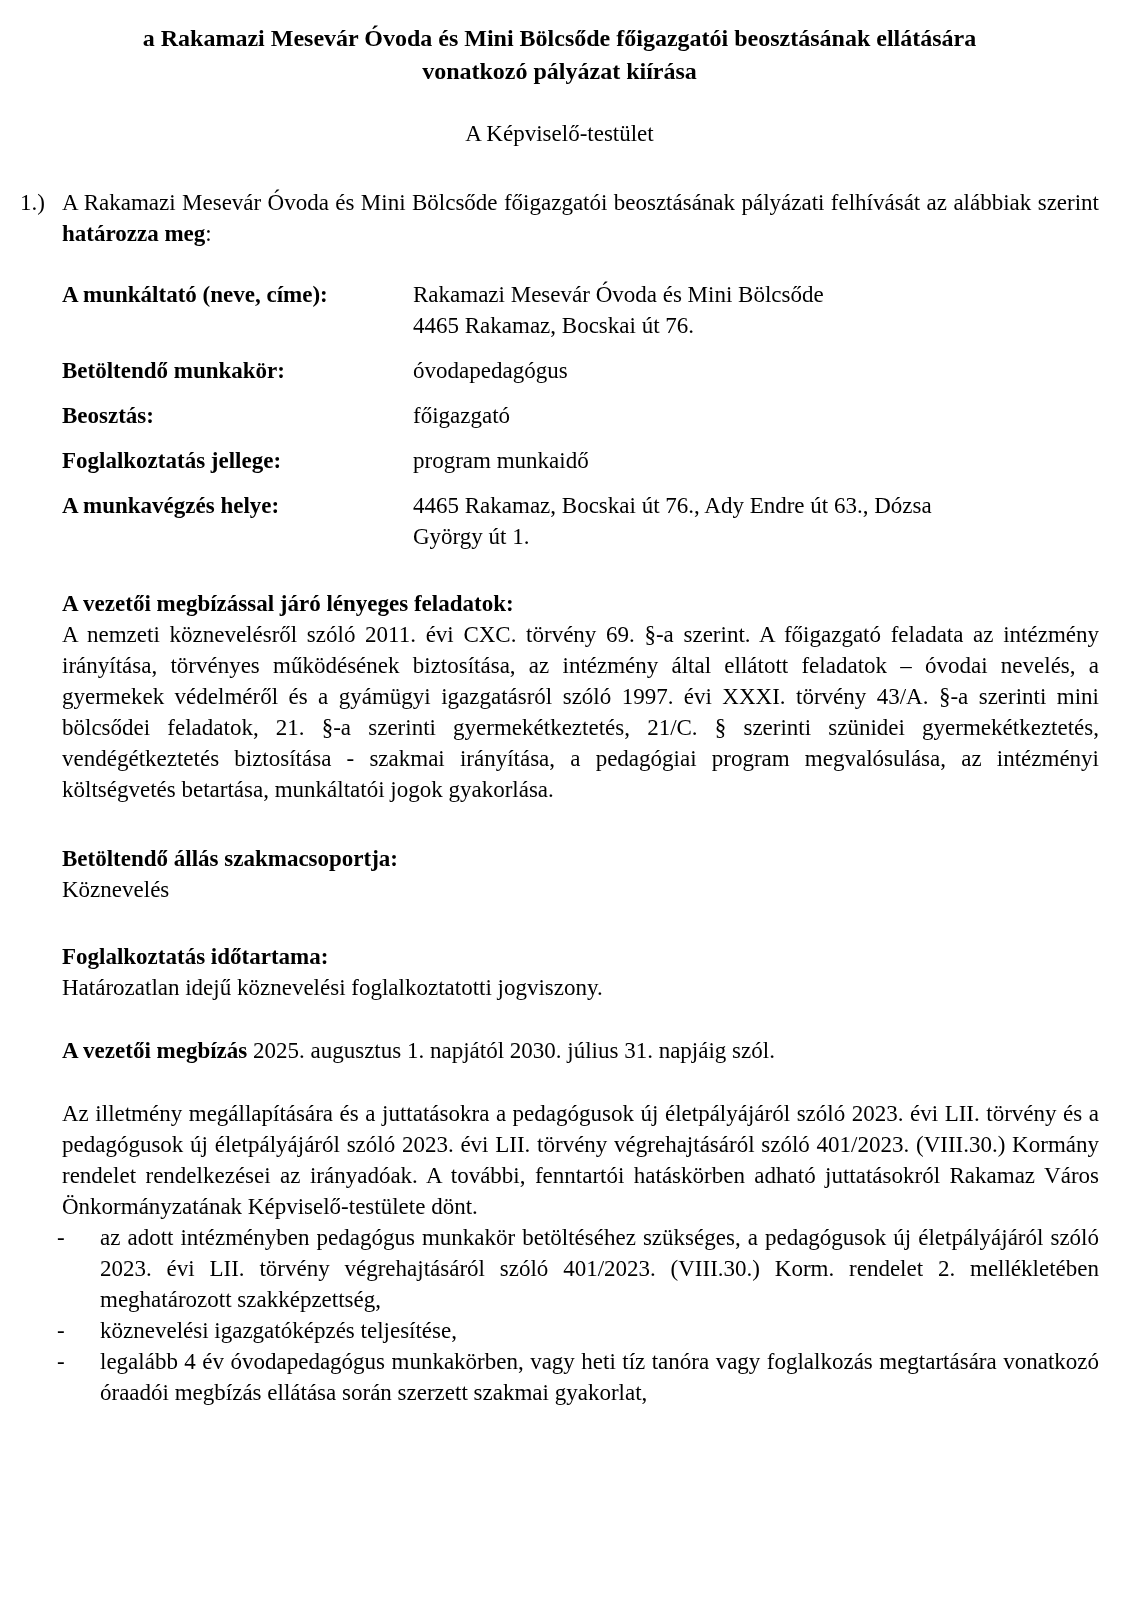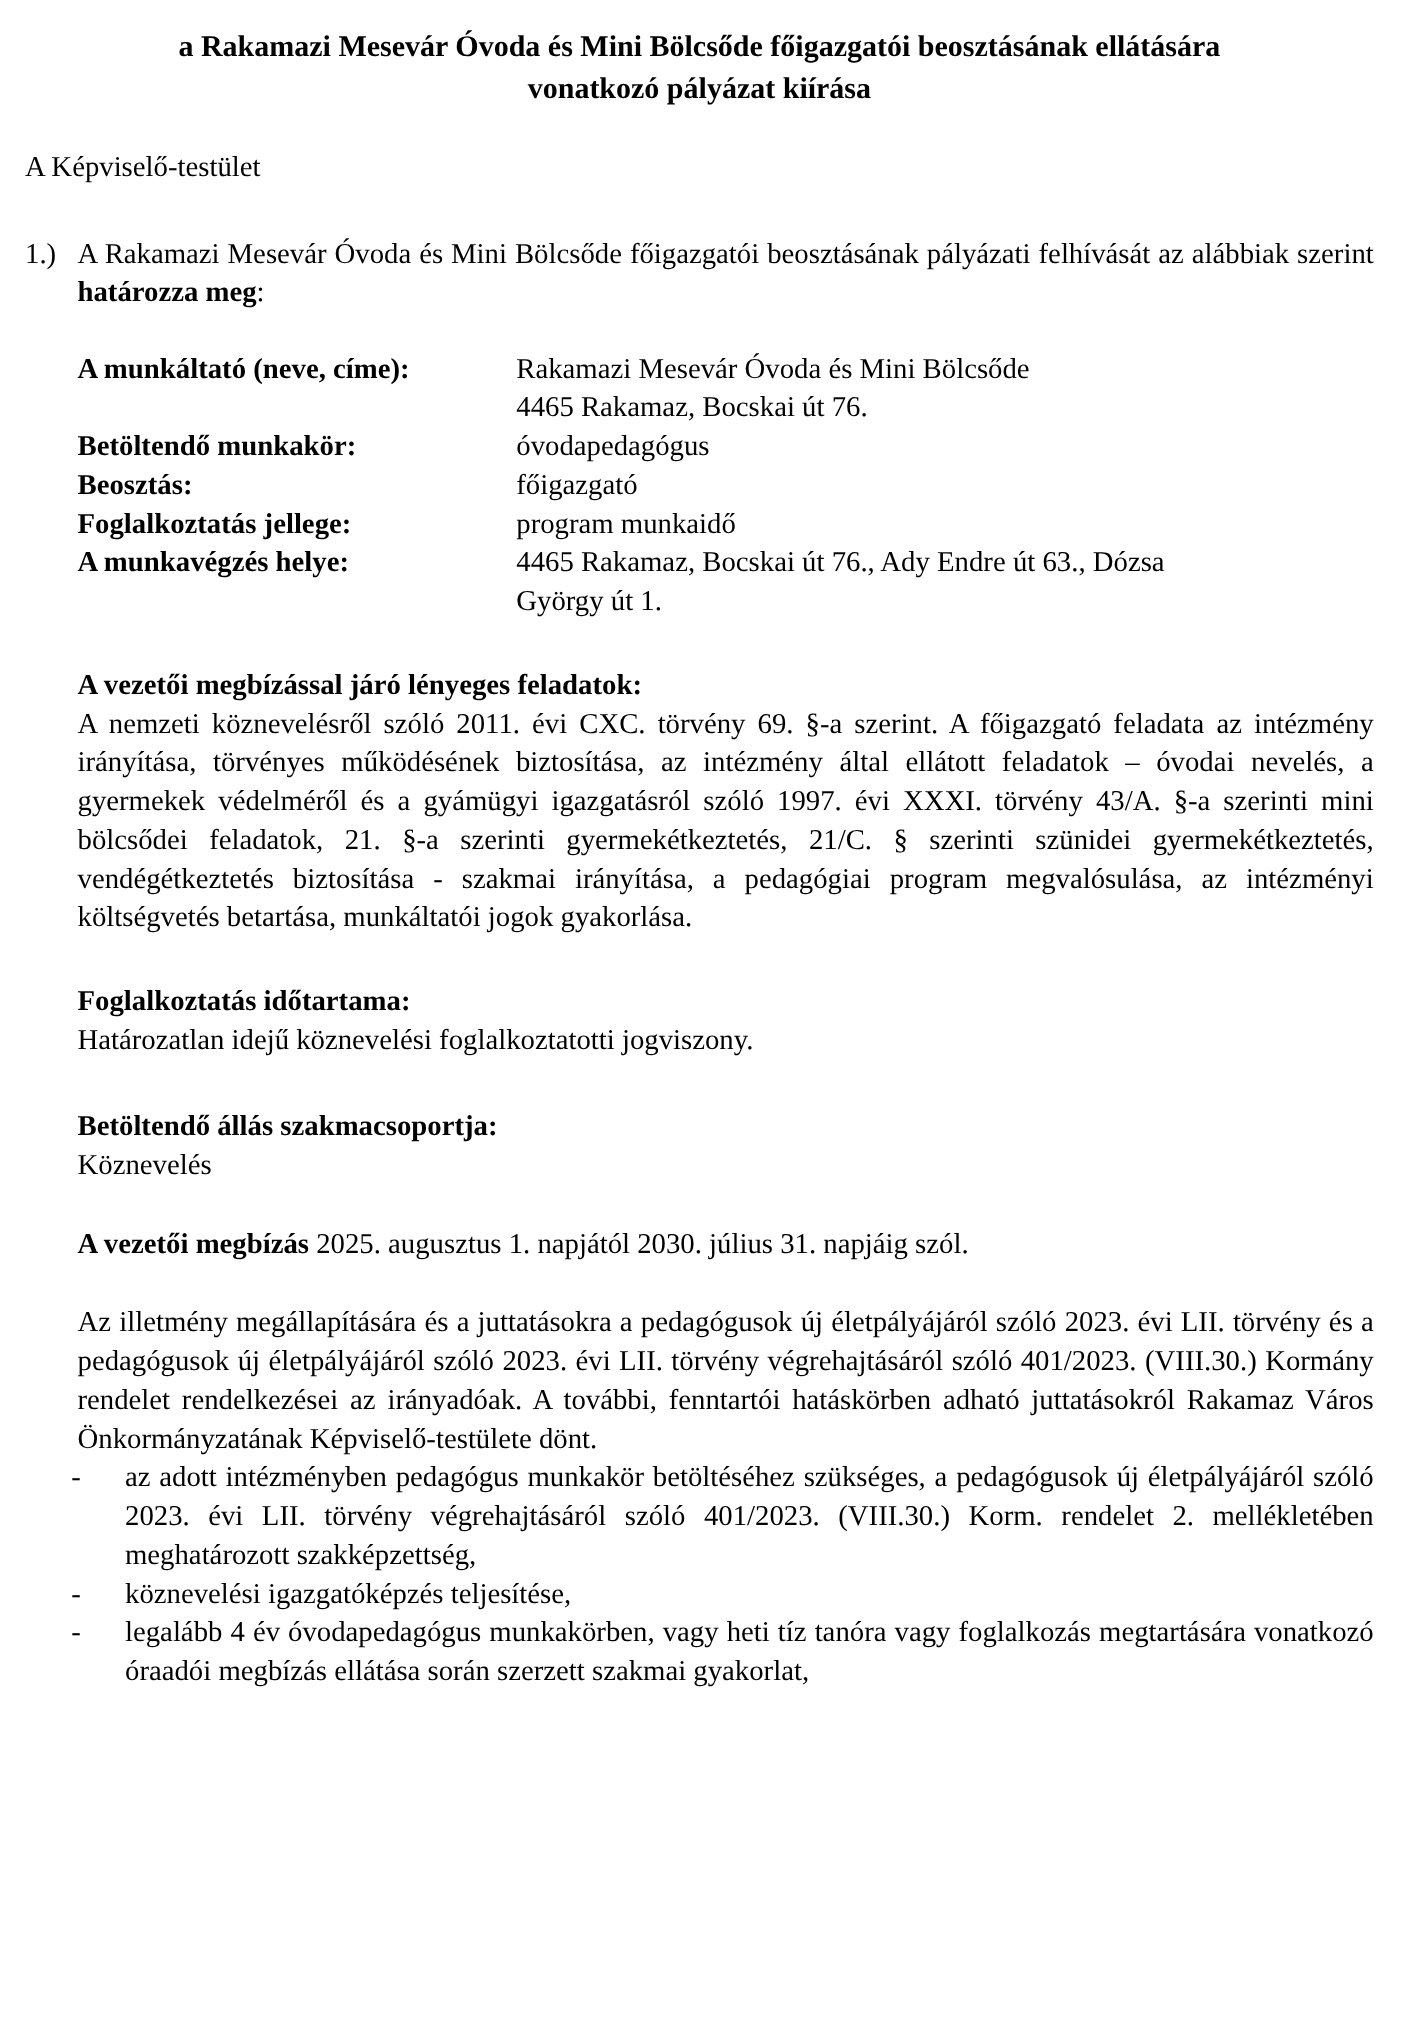--- a/index.html
+++ b/index.html
@@ -22,38 +22,39 @@
   }
   .doc-title {
     font-weight: bold;
     font-size: 24px;
     line-height: 33px;
     text-align: center;
     white-space: pre-line;
   }
   .intro {
     margin-top: 30px;
+    text-align: center;
   }
   .numbered-item {
     margin-top: 38px;
     padding-left: 42px;
     text-indent: -42px;
     text-align: justify;
   }
   .numbered-item .num {
     display: inline-block;
     width: 42px;
     text-indent: 0;
   }
   .details-table {
     margin-top: 30px;
     margin-left: 42px;
     display: grid;
     grid-template-columns: 351px 1fr;
-    row-gap: 0;
+    row-gap: 14px;
   }
   .details-table .label {
     font-weight: bold;
   }
   .details-table .value {
     white-space: pre-line;
   }
   .section {
     margin-left: 42px;
     text-align: justify;
@@ -113,28 +114,28 @@
     <div class="label">A munkavégzés helye:</div>
     <div class="value">4465 Rakamaz, Bocskai út 76., Ady Endre út 63., Dózsa
 György út 1.</div>
   </div>
 
   <div class="section mt-feladatok">
     <div class="heading">A vezetői megbízással járó lényeges feladatok:</div>
     <div class="body">A nemzeti köznevelésről szóló 2011. évi CXC. törvény 69. §-a szerint. A főigazgató feladata az intézmény irányítása, törvényes működésének biztosítása, az intézmény által ellátott feladatok – óvodai nevelés, a gyermekek védelméről és a gyámügyi igazgatásról szóló 1997. évi XXXI. törvény 43/A. §-a szerinti mini bölcsődei feladatok, 21. §-a szerinti gyermekétkeztetés, 21/C. § szerinti szünidei gyermekétkeztetés, vendégétkeztetés biztosítása - szakmai irányítása, a pedagógiai program megvalósulása, az intézményi költségvetés betartása, munkáltatói jogok gyakorlása.</div>
   </div>
 
+  <div class="section mt-szakma">
+    <div class="heading">Betöltendő állás szakmacsoportja:</div>
+    <div class="body">Köznevelés</div>
+  </div>
+
   <div class="section mt-idotartam">
     <div class="heading">Foglalkoztatás időtartama:</div>
     <div class="body">Határozatlan idejű köznevelési foglalkoztatotti jogviszony.</div>
-  </div>
-
-  <div class="section mt-szakma">
-    <div class="heading">Betöltendő állás szakmacsoportja:</div>
-    <div class="body">Köznevelés</div>
   </div>
 
   <div class="section mt-megbizas">
     <span class="bold-run">A vezetői megbízás</span><span> 2025. augusztus 1. napjától 2030. július 31. napjáig szól.</span>
   </div>
 
   <div class="section mt-illetmeny">
     <div class="body">Az illetmény megállapítására és a juttatásokra a pedagógusok új életpályájáról szóló 2023. évi LII. törvény és a pedagógusok új életpályájáról szóló 2023. évi LII. törvény végrehajtásáról szóló 401/2023. (VIII.30.) Kormány rendelet rendelkezései az irányadóak. A további, fenntartói hatáskörben adható juttatásokról Rakamaz Város Önkormányzatának Képviselő-testülete dönt.</div>
   </div>
 

